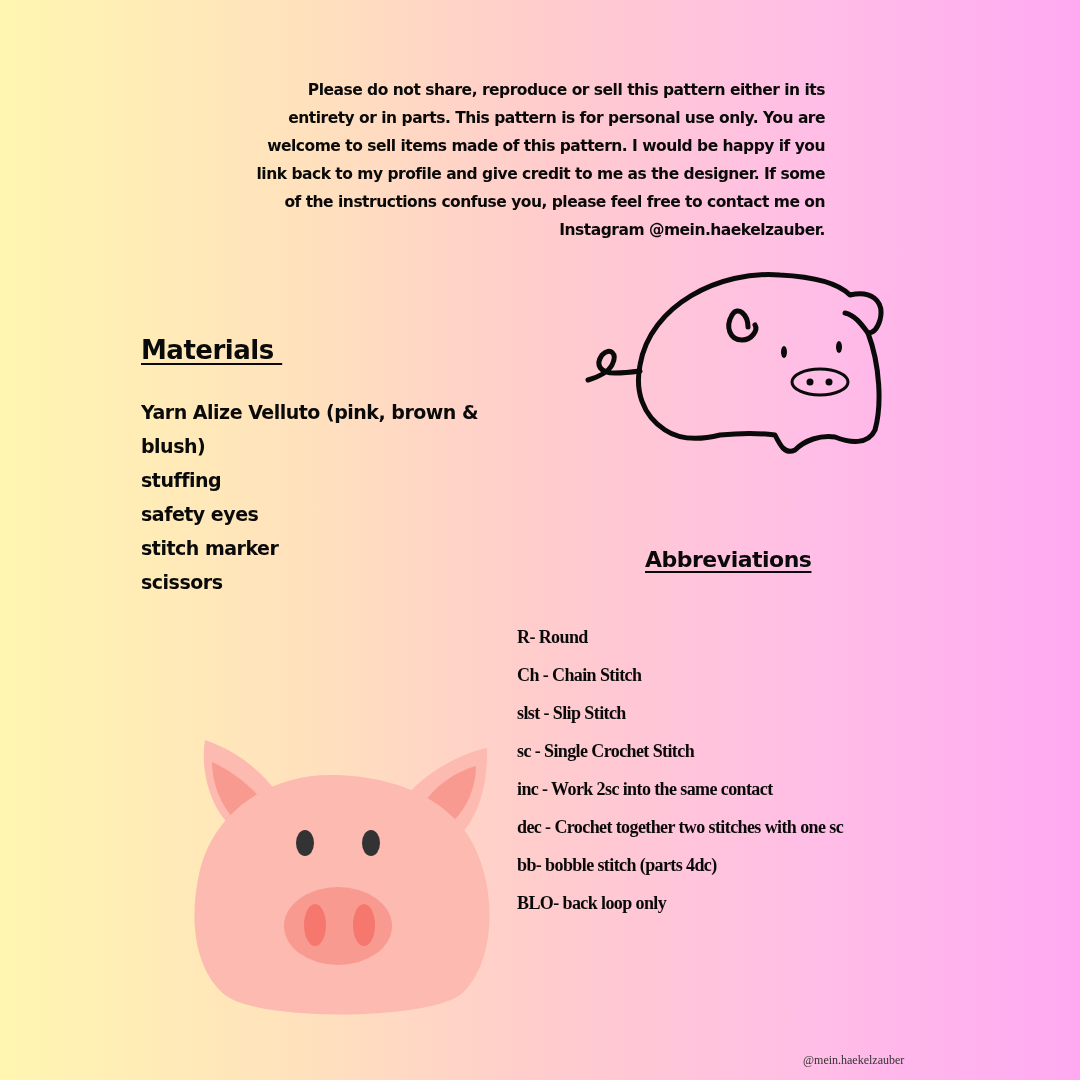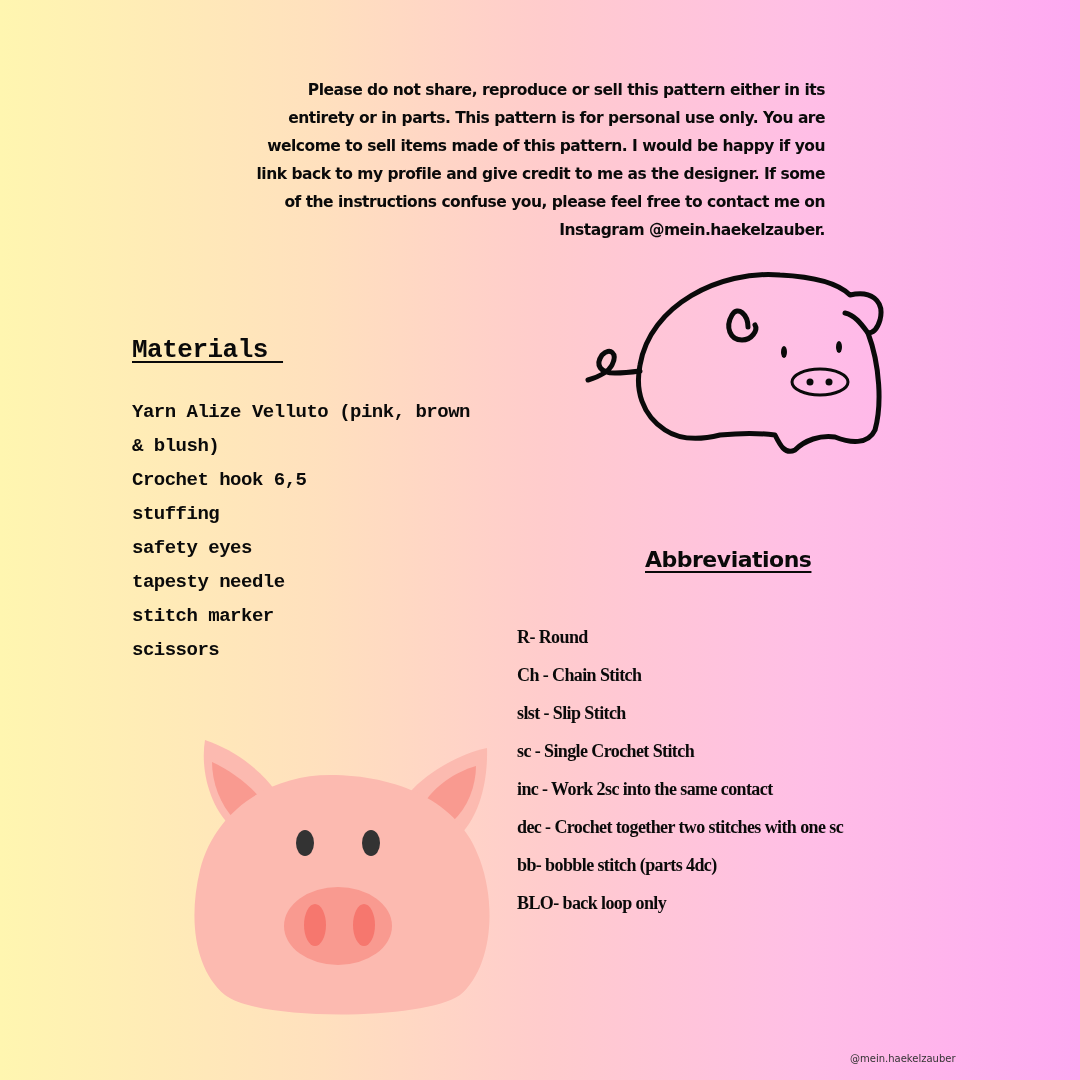--- a/index.html
+++ b/index.html
@@ -16,24 +16,23 @@
       top: 76px;
       width: 570px;
       text-align: right;
       font-size: 15.5px;
       line-height: 28px;
       font-weight: bold;
       letter-spacing: -0.5px;
     }
     .materials {
       position: absolute;
-      left: 132px;
+      left: 141px;
       top: 335px;
       width: 340px;
-      font-family: Liberation Mono, monospace;
     }
     .materials h2 {
       font-size: 26px;
       font-weight: bold;
       text-decoration: underline;
       text-decoration-thickness: 2px;
       text-underline-offset: 4px;
       white-space: pre;
       letter-spacing: -0.5px;
       margin-bottom: 30px;
@@ -80,39 +79,38 @@
     }
     .pig-face {
       position: absolute;
       left: 180px;
       top: 730px;
       width: 330px;
       height: 300px;
     }
     .footer-handle {
       position: absolute;
-      left: 850px;
+      left: 803px;
       top: 1053px;
-      font-size: 10px;
+      font-size: 12px;
       color: #333;
+      font-family: Liberation Serif, serif;
     }
   </style>
 </head>
 <body>
 
 <p class="notice">Please do not share, reproduce or sell this pattern either in its entirety or in parts. This pattern is for personal use only. You are welcome to sell items made of this pattern. I would be happy if you link back to my profile and give credit to me as the designer. If some of the instructions confuse you, please feel free to contact me on Instagram @mein.haekelzauber.</p>
 
 <section class="materials">
   <h2>Materials </h2>
   <ul>
     <li>Yarn Alize Velluto (pink, brown &amp; blush)</li>
-    <li>Crochet hook 6,5</li>
     <li>stuffing</li>
     <li>safety eyes</li>
-    <li>tapesty needle</li>
     <li>stitch marker</li>
     <li>scissors</li>
   </ul>
 </section>
 
 <svg class="pig-outline" viewBox="0 0 320 210" fill="none" stroke="#0a0a0a" stroke-width="5" stroke-linecap="round" stroke-linejoin="round">
 
   <path d="M60 110 C 70 50, 140 15, 200 20 C 240 22, 260 30, 270 40 C 290 35, 305 45, 300 65 C 297 75, 292 78, 288 78 C 300 110, 302 150, 295 175 C 288 190, 270 188, 255 182 C 240 180, 225 185, 215 195 C 205 200, 200 190, 195 180 C 180 178, 160 178, 140 180 C 120 185, 100 185, 85 175 C 62 160, 55 135, 60 110 Z"></path>
 
   <path d="M265 58 C 275 60, 282 70, 288 78"></path>

